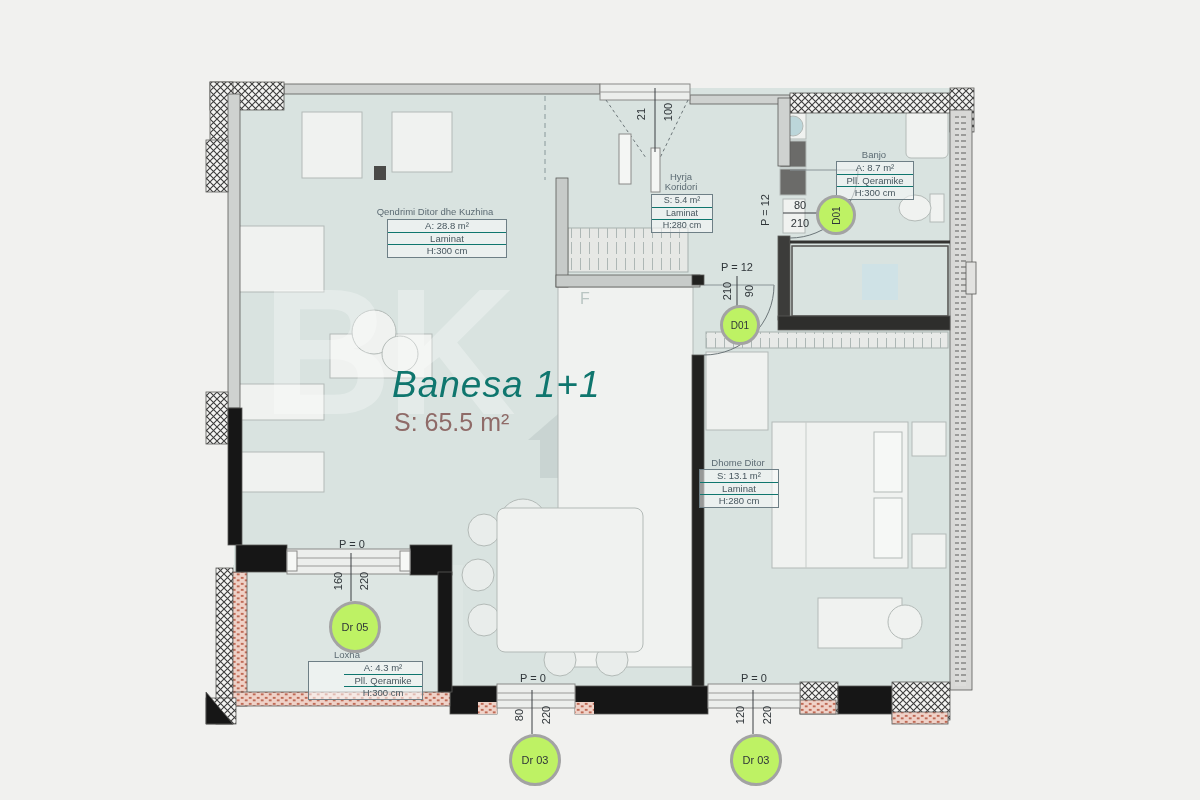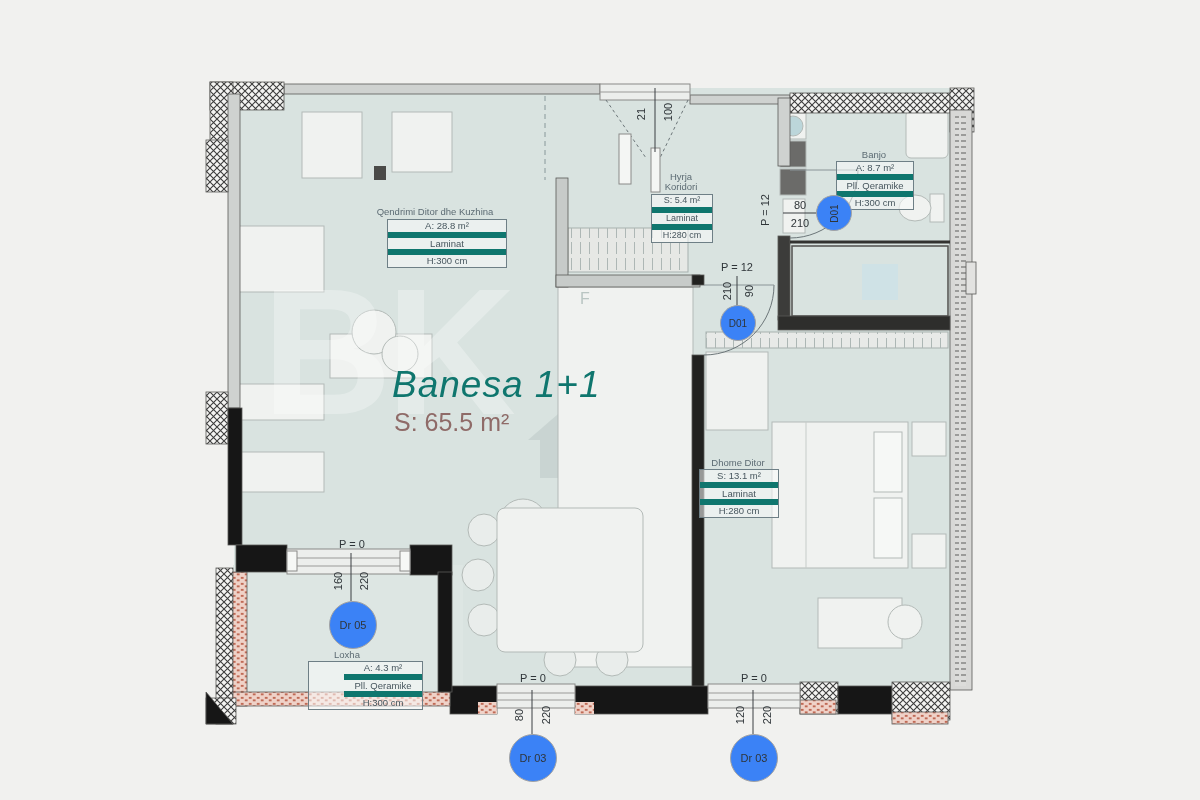--- a/index.html
+++ b/index.html
@@ -3,27 +3,27 @@
 <meta charset="utf-8">
 <style>
   html,body{margin:0;padding:0;width:1200px;height:800px;overflow:hidden;
     font-family:"Liberation Sans", sans-serif;background:#f1f1ef;}
   .stage{position:relative;width:1200px;height:800px;background:#f1f1ef;}
   .stage svg{position:absolute;left:0;top:0;}
   
   .room-name{position:absolute;font-size:9.5px;color:#5c6b73;text-align:center;line-height:10px;}
   .room-box{position:absolute;border:1px solid #6e7f86;background:rgba(249,251,251,0.55);
     font-size:9.5px;color:#47565e;text-align:center;}
-  .room-box .row{line-height:11.5px;border-top:6px solid #0f766e;padding:0 2px;white-space:nowrap;}
+  .room-box .row{line-height:11.5px;border-top:1px solid #0f766e;padding:0 2px;white-space:nowrap;}
   .room-box .row:first-child{border-top:none;}
   
   .dim{position:absolute;font-size:11px;color:#2f3539;text-align:center;width:44px;height:14px;line-height:14px;white-space:nowrap;}
   .rot{transform:rotate(-90deg);}
   
-  .tag{position:absolute;border:1px solid #a3a3a3;border-radius:50%;background:#3b82f6;
+  .tag{position:absolute;border:3px solid #a3a3a3;border-radius:50%;background:#bef264;
     display:flex;align-items:center;justify-content:center;font-size:11px;color:#2f3539;}
   .tag.small{font-size:10px;}
   
   .title{position:absolute;left:392px;top:364px;font-size:37px;letter-spacing:1px;color:#0f766e;font-weight:500;font-style:italic;}
   .subtitle{position:absolute;left:394px;top:408px;font-size:25px;color:#8f6b68;}
   
   .wm{position:absolute;color:rgba(255,255,255,0.6);font-size:40px;letter-spacing:15px;font-weight:400;}
   .wm-mono{position:absolute;left:262px;top:262px;font-size:180px;font-weight:bold;
     color:rgba(255,255,255,0.30);letter-spacing:-6px;line-height:180px;}
   .f-label{position:absolute;left:580px;top:290px;font-size:16px;color:#b9c5c2;}

